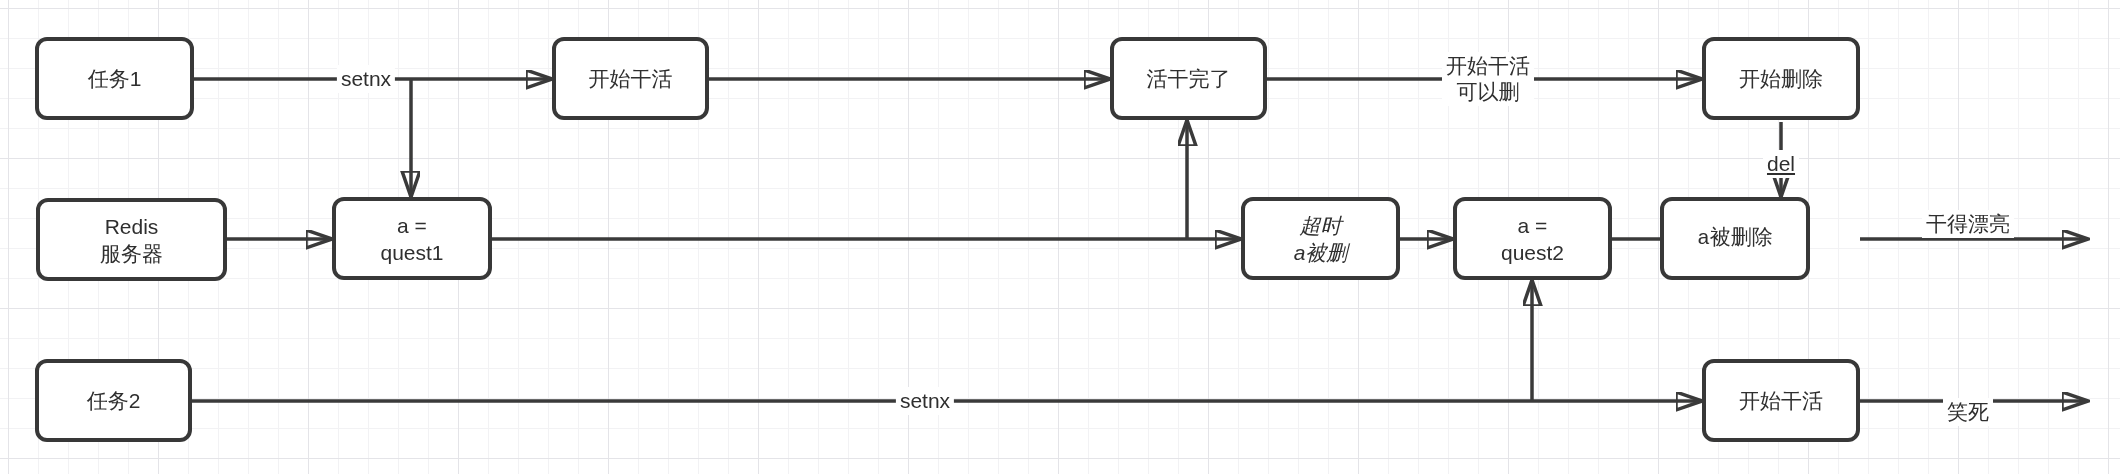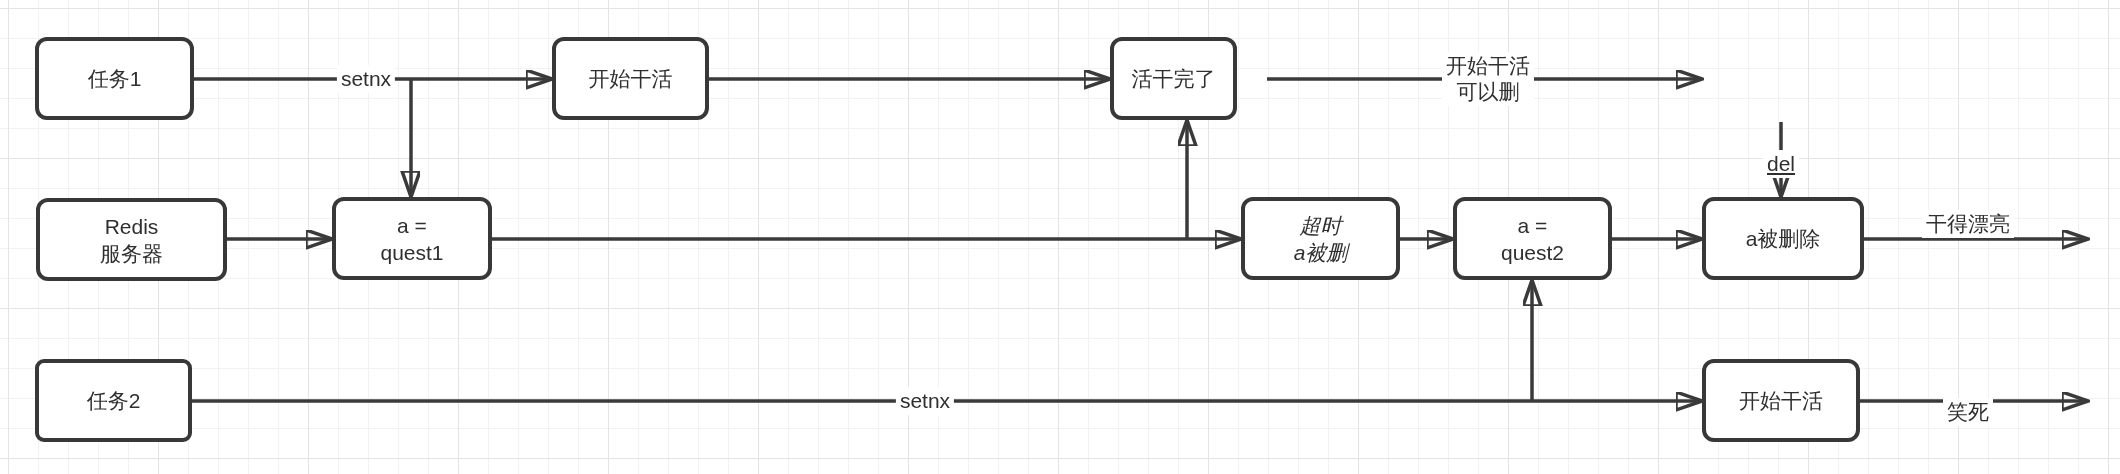--- a/index.html
+++ b/index.html
@@ -67,33 +67,34 @@
     <path d="M1612,239 L1702,239" marker-end="url(#arrow)"></path>
     <path d="M1860,239 L2088,239" marker-end="url(#arrow)"></path>
 
     <path d="M192,401 L1702,401" marker-end="url(#arrow)"></path>
     <path d="M1532,401 L1532,280" marker-end="url(#arrow)"></path>
     <path d="M1860,401 L2088,401" marker-end="url(#arrow)"></path>
   </svg>
 
   <div class="node" style="left:35px;top:37px;width:159px;height:83px;">任务1</div>
   <div class="node" style="left:552px;top:37px;width:157px;height:83px;">开始干活</div>
-  <div class="node" style="left:1110px;top:37px;width:127px;height:83px;">活干完了</div>
+  <div class="node" style="left:1110px;top:37px;width:157px;height:83px;">活干完了</div>
+  <div class="node" style="left:1702px;top:37px;width:158px;height:83px;">开始删除</div>
 
   <div class="node" style="left:36px;top:198px;width:191px;height:83px;">Redis
 服务器</div>
   <div class="node" style="left:332px;top:197px;width:160px;height:83px;">a =
 quest1</div>
   <div class="node" style="left:1241px;top:197px;width:159px;height:83px;font-style:italic;">超时
 a被删</div>
   <div class="node" style="left:1453px;top:197px;width:159px;height:83px;">a =
 quest2</div>
-  <div class="node" style="left:1702px;top:197px;width:162px;height:83px;">a被删除</div>
+  <div class="node" style="left:1660px;top:197px;width:150px;height:83px;font-family:Liberation Mono, monospace;">a被删除</div>
 
-  <div class="node" style="left:35px;top:359px;width:157px;height:83px;border-radius:9px;">任务2</div>
+  <div class="node" style="left:35px;top:359px;width:157px;height:83px;">任务2</div>
   <div class="node" style="left:1702px;top:359px;width:158px;height:83px;">开始干活</div>
 
   <div class="edge-label" style="left:366px;top:79px;">setnx</div>
   <div class="edge-label" style="left:1488px;top:79px;">开始干活
 可以删</div>
   <div class="edge-label" style="left:1781px;top:164px;text-decoration:underline;">del</div>
   <div class="edge-label" style="left:1968px;top:224px;">干得漂亮</div>
   <div class="edge-label" style="left:925px;top:401px;">setnx</div>
   <div class="edge-label" style="left:1968px;top:412px;">笑死</div>
 

